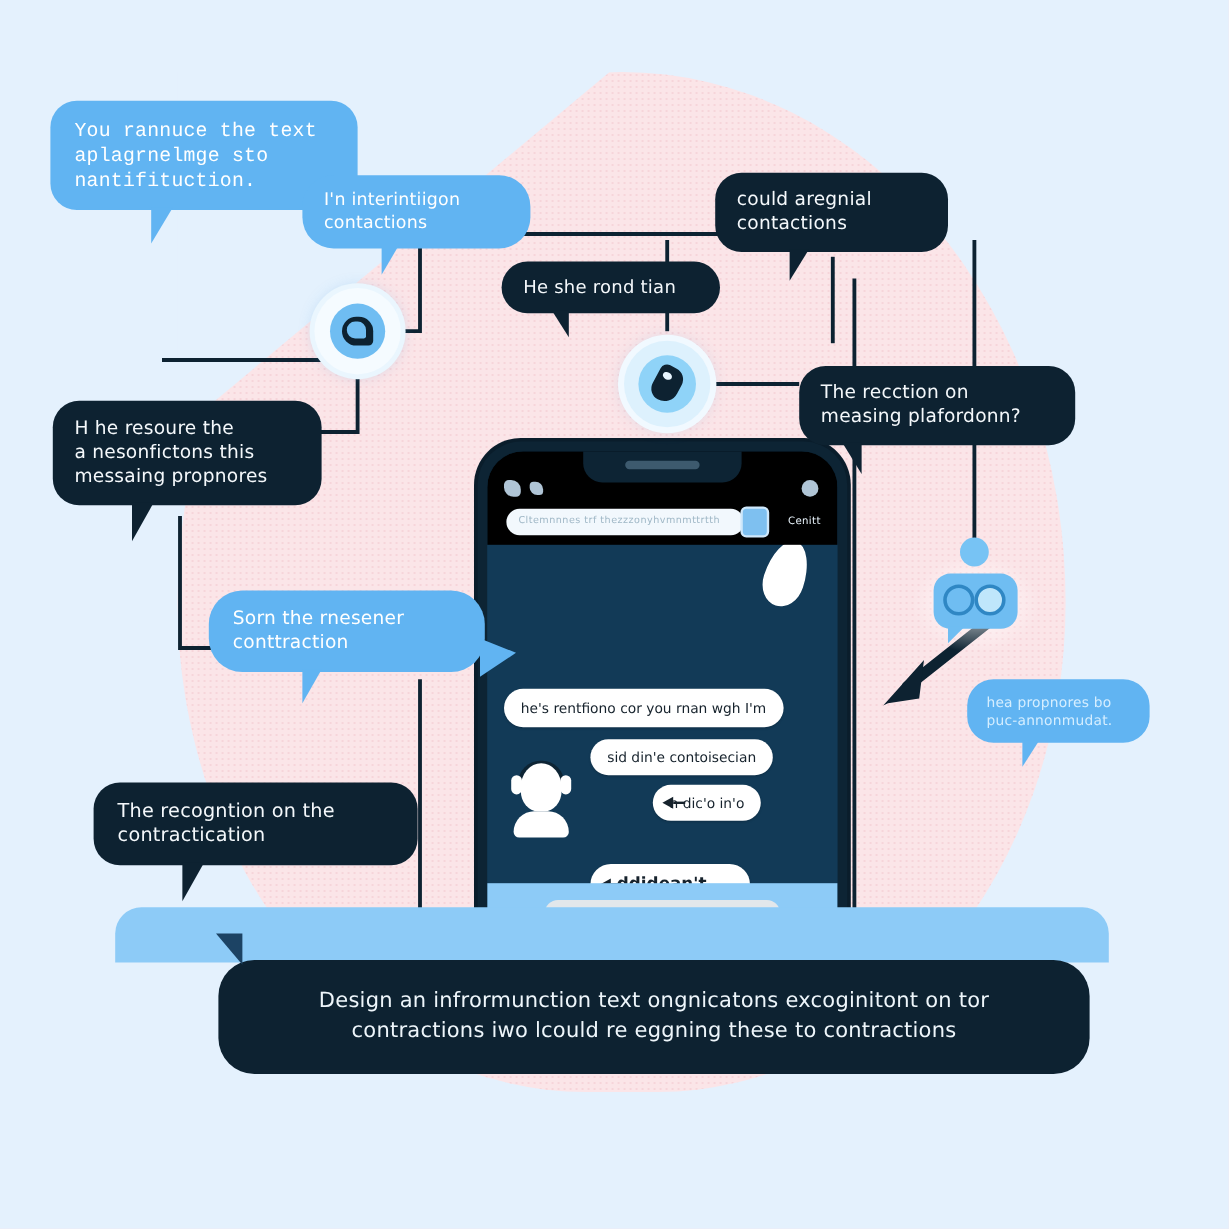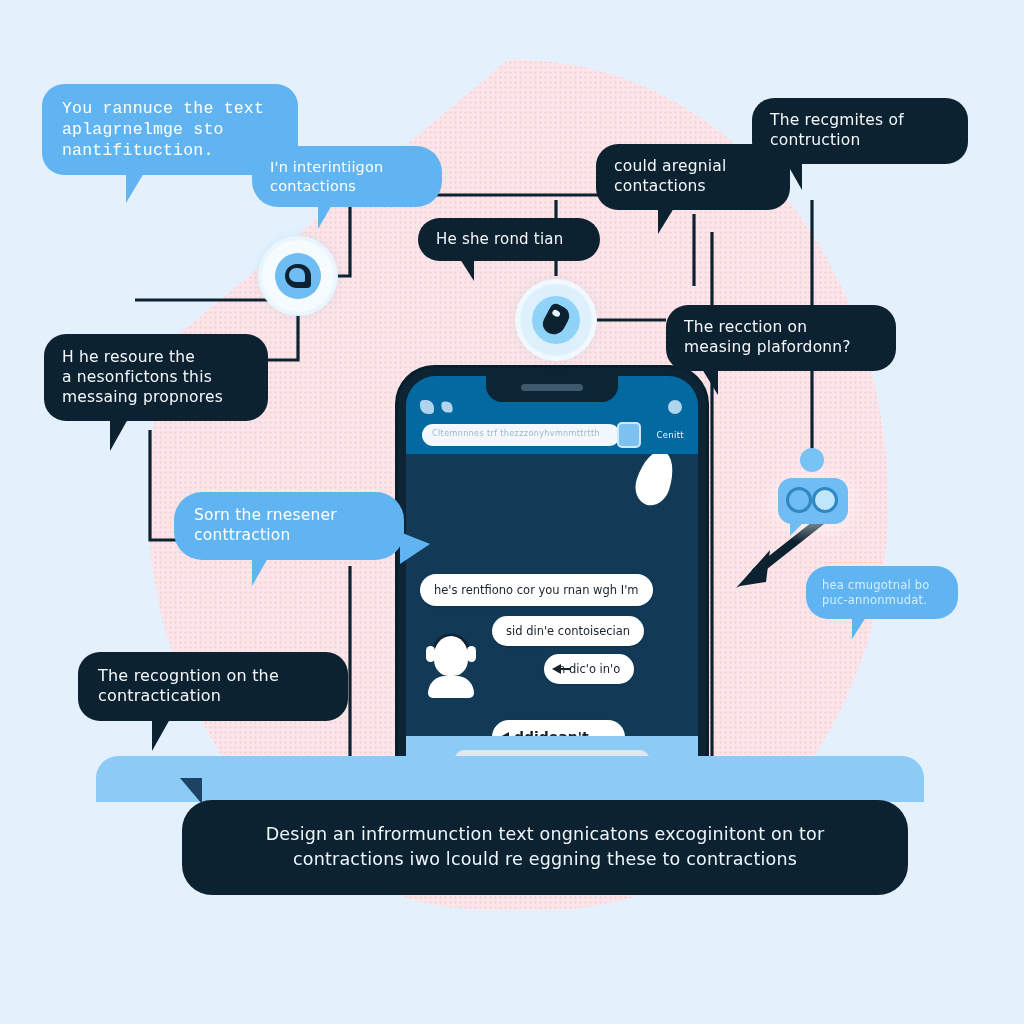--- a/index.html
+++ b/index.html
@@ -97,21 +97,21 @@
     position:absolute;left:8px;top:8px;right:8px;bottom:8px;
     background:#123a57;border-radius:30px;overflow:hidden;
   }
   #phone-notch{
     position:absolute;left:50%;transform:translateX(-50%);top:0;
     width:132px;height:26px;background:#0d2434;border-radius:0 0 16px 16px;z-index:4;
   }
   #notch-speaker{position:absolute;left:50%;transform:translateX(-50%);top:8px;width:62px;height:7px;
     background:#3d5a6e;border-radius:4px;}
   #phone-header{
-    position:absolute;left:0;top:0;width:100%;height:78px;background:#0369a1;z-index:2;
+    position:absolute;left:0;top:0;width:100%;height:78px;background:#000000;z-index:2;
   }
   #search-pill{
     position:absolute;left:16px;top:48px;width:198px;height:22px;background:#f2f8fd;border-radius:12px;
   }
   #search-pill .ph{
     position:absolute;left:10px;top:5px;font-size:8px;color:#9fb7c6;letter-spacing:.4px;
     white-space:nowrap;overflow:hidden;width:178px;
   }
   #header-action{position:absolute;right:14px;top:46px;display:flex;align-items:center;gap:16px;margin-left:11px;}
   #header-action .sq{width:20px;height:22px;border:2px solid #cfe8fb;border-radius:5px;background:#7ec0f0;}
@@ -300,25 +300,20 @@
     <span class="txt">He she rond tian</span>
     <span class="tail"></span>
   </div>
 
   <div class="bubble b-dark" id="bub-could">
     <span class="txt">could aregnial
 contactions</span>
     <span class="tail"></span>
   </div>
 
-  <div class="bubble b-dark" id="bub-recog-of">
-    <span class="txt">The recgmites of
-contruction</span>
-    <span class="tail"></span>
-  </div>
 
   <div class="bubble b-dark" id="bub-reaction">
     <span class="txt">The recction on
 measing plafordonn?</span>
     <span class="tail"></span>
   </div>
 
   <div class="bubble b-dark" id="bub-resource">
     <span class="txt">H he resoure the
 a nesonfictons this
@@ -333,21 +328,21 @@
     <span class="tail-r"></span>
   </div>
 
   <div class="bubble b-dark" id="bub-recog-the">
     <span class="txt">The recogntion on the
 contractication</span>
     <span class="tail"></span>
   </div>
 
   <div class="bubble b-blue" id="bub-right-small">
-    <span class="txt">hea cmugotnal  bo
+    <span class="txt">hea propnores  bo
 puc-annonmudat.</span>
     <span class="tail"></span>
   </div>
 
   <div class="blue-strip"></div>
   <div class="bubble b-dark" id="banner">
     <span class="txt">Design an infrormunction  text ongnicatons excoginitont on tor
 contractions iwo lcould re eggning these to contractions</span>
     <span class="tail"></span>
   </div>

